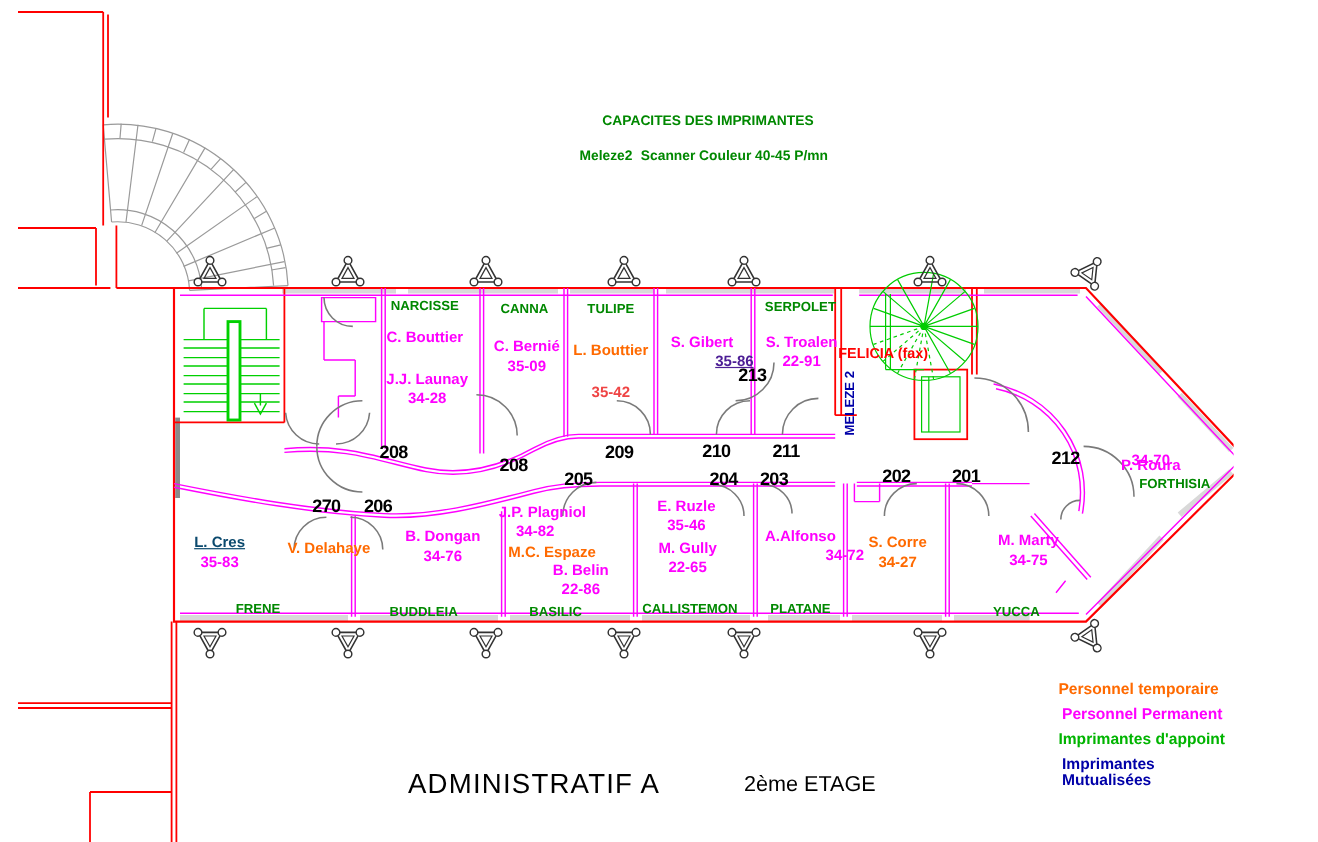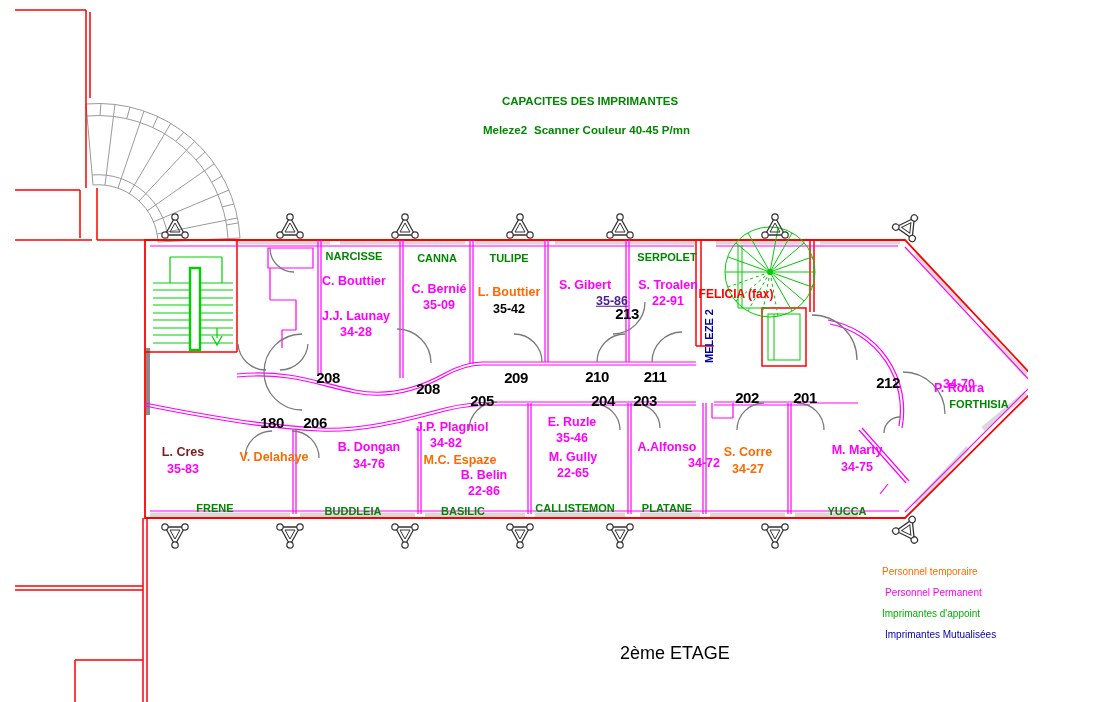--- a/index.html
+++ b/index.html
@@ -6,21 +6,21 @@
   .canvas{position:relative;width:1028px;height:702px;background:#fff;overflow:hidden;
           font-family:"Liberation Sans",sans-serif;}
   svg.plan{position:absolute;left:0;top:0;}
   .lbl{position:absolute;transform:translate(-50%,-50%);white-space:nowrap;font-weight:bold;line-height:1;}
   .room{font-size:11px;color:#008800;}
   .occ{font-size:12.5px;color:#ff00ff;}
   .num{font-size:15px;color:#000;letter-spacing:-0.5px;font-family:"Liberation Sans",sans-serif;}
   .hdr{font-size:11.5px;color:#008800;}
   .fax{font-size:12px;color:#ff0000;}
   .vert{writing-mode:vertical-rl;transform:translate(-50%,-50%) rotate(180deg);font-size:11px;color:#0000a8;}
-  .legend-item{position:absolute;font-size:10px;font-weight:normal;line-height:1;}
+  .legend-item{position:absolute;font-size:13px;font-weight:bold;line-height:1;}
   .title-a{position:absolute;font-size:23px;color:#000;font-weight:normal;letter-spacing:1px;}
   .title-b{position:absolute;font-size:18px;color:#000;font-weight:normal;}
 </style>
 </head>
 <body>
 
 <div class="canvas">
 
   <svg class="plan" width="1098" height="702" viewBox="0 0 1098 702">
     <defs>
@@ -153,28 +153,28 @@
 
   <div class="lbl fax" style="left: 736px; top: 294px; color: rgb(255, 0, 0);">FELICIA (fax)</div>
   <div class="lbl vert" style="left: 709px; top: 336px; color: rgb(0, 0, 168);">MELEZE 2</div>
 
   <div class="lbl occ" style="left: 354px; top: 281px; color: rgb(255, 0, 255);">C. Bouttier</div>
   <div class="lbl occ" style="left: 356px; top: 316px; color: rgb(255, 0, 255);">J.J. Launay</div>
   <div class="lbl occ" style="left: 356px; top: 332px; color: rgb(255, 0, 255);">34-28</div>
   <div class="lbl occ" style="left: 439px; top: 289px; color: rgb(255, 0, 255);">C. Bernié</div>
   <div class="lbl occ" style="left: 439px; top: 305px; color: rgb(255, 0, 255);">35-09</div>
   <div class="lbl occ" style="left: 509px; top: 292px; color: rgb(255, 106, 0);">L. Bouttier</div>
-  <div class="lbl occ" style="left: 509px; top: 309px; color: #000000;">35-42</div>
+  <div class="lbl occ" style="left: 509px; top: 327px; color: #ef4444;">35-42</div>
   <div class="lbl occ" style="left: 585px; top: 285px; color: rgb(255, 0, 255);">S. Gibert</div>
   <div class="lbl occ" style="left: 612px; top: 301px; color: #4c1d95; text-decoration: underline;">35-86</div>
   <div class="lbl occ" style="left: 668px; top: 285px; color: rgb(255, 0, 255);">S. Troalen</div>
   <div class="lbl occ" style="left: 668px; top: 301px; color: rgb(255, 0, 255);">22-91</div>
   <div class="lbl occ" style="left: 959px; top: 388px; color: rgb(255, 0, 255);">P. Roura</div>
   <div class="lbl occ" style="left: 959px; top: 384px; color: rgb(255, 0, 255);">34-70</div>
-  <div class="lbl occ" style="left: 183px; top: 452px; color: #7f1d1d;">L. Cres</div>
+  <div class="lbl occ" style="left: 183px; top: 452px; color: #0c4a6e; text-decoration: underline;">L. Cres</div>
   <div class="lbl occ" style="left: 183px; top: 469px; color: rgb(255, 0, 255);">35-83</div>
   <div class="lbl occ" style="left: 274px; top: 457px; color: rgb(255, 106, 0);">V. Delahaye</div>
   <div class="lbl occ" style="left: 369px; top: 447px; color: rgb(255, 0, 255);">B. Dongan</div>
   <div class="lbl occ" style="left: 369px; top: 464px; color: rgb(255, 0, 255);">34-76</div>
   <div class="lbl occ" style="left: 452px; top: 427px; color: rgb(255, 0, 255);">J.P. Plagniol</div>
   <div class="lbl occ" style="left: 446px; top: 443px; color: rgb(255, 0, 255);">34-82</div>
   <div class="lbl occ" style="left: 460px; top: 460px; color: rgb(255, 106, 0);">M.C. Espaze</div>
   <div class="lbl occ" style="left: 484px; top: 475px; color: rgb(255, 0, 255);">B. Belin</div>
   <div class="lbl occ" style="left: 484px; top: 491px; color: rgb(255, 0, 255);">22-86</div>
   <div class="lbl occ" style="left: 572px; top: 422px; color: rgb(255, 0, 255);">E. Ruzle</div>
@@ -188,28 +188,29 @@
   <div class="lbl occ" style="left: 857px; top: 450px; color: rgb(255, 0, 255);">M. Marty</div>
   <div class="lbl occ" style="left: 857px; top: 467px; color: rgb(255, 0, 255);">34-75</div>
 
   <div class="lbl num" style="left:328px;top:377px">208</div>
   <div class="lbl num" style="left:428px;top:388px">208</div>
   <div class="lbl num" style="left:516px;top:377px">209</div>
   <div class="lbl num" style="left:597px;top:376px">210</div>
   <div class="lbl num" style="left:655px;top:376px">211</div>
   <div class="lbl num" style="left:627px;top:313px">213</div>
   <div class="lbl num" style="left:888px;top:382px">212</div>
-  <div class="lbl num" style="left:272px;top:422px">180</div>
+  <div class="lbl num" style="left:272px;top:422px">270</div>
   <div class="lbl num" style="left:315px;top:422px">206</div>
   <div class="lbl num" style="left:482px;top:400px">205</div>
   <div class="lbl num" style="left:603px;top:400px">204</div>
   <div class="lbl num" style="left:645px;top:400px">203</div>
   <div class="lbl num" style="left:747px;top:397px">202</div>
   <div class="lbl num" style="left:805px;top:397px">201</div>
 
   <div class="legend-item" style="left: 882px; top: 567px; color: rgb(255, 106, 0);">Personnel temporaire</div>
   <div class="legend-item" style="left: 885px; top: 588px; color: rgb(255, 0, 255);">Personnel Permanent</div>
   <div class="legend-item" style="left: 882px; top: 609px; color: rgb(0, 180, 0);">Imprimantes d'appoint</div>
   <div class="legend-item" style="left: 885px; top: 630px; color: rgb(0, 0, 168);">Imprimantes Mutualisées</div>
 
+  <div class="title-a" style="left:340px;top:640px">ADMINISTRATIF  A</div>
   <div class="title-b" style="left:620px;top:643px">2ème ETAGE</div>
 
 </div>
 
 </body></html>

